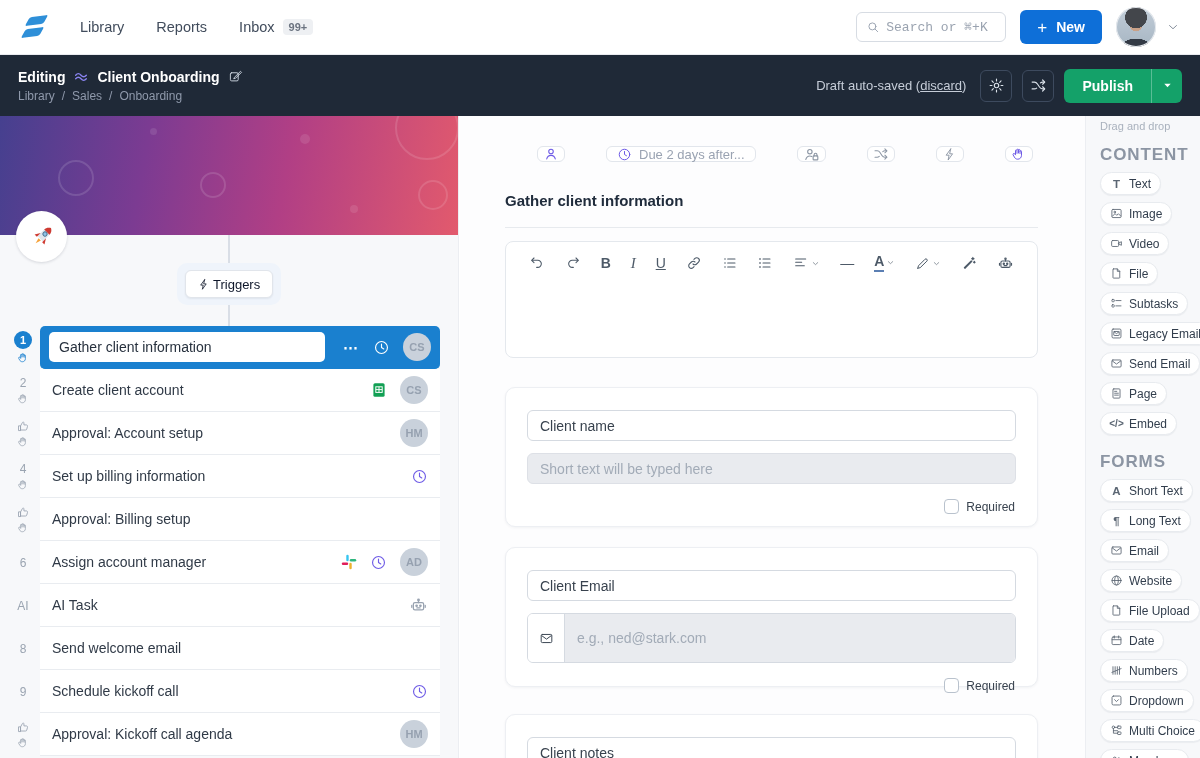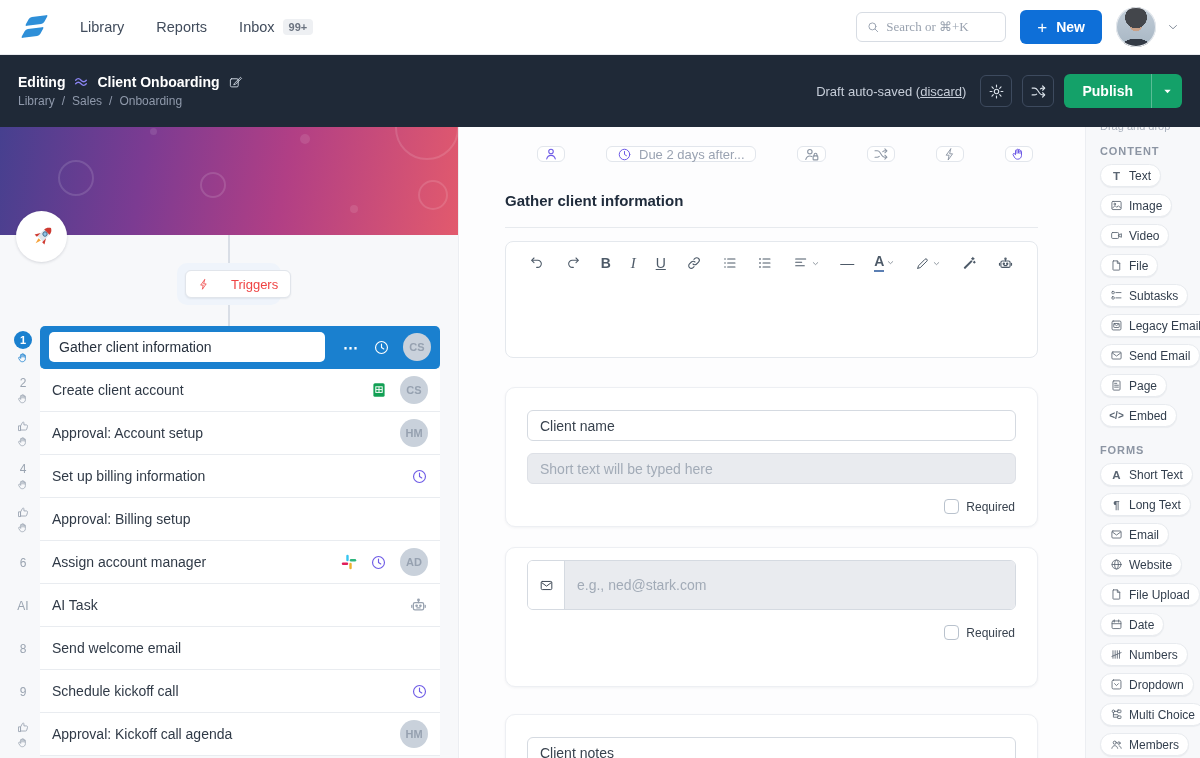--- a/index.html
+++ b/index.html
@@ -14,36 +14,36 @@
             border-bottom:1px solid #e9ebef; display:flex; align-items:center; padding:0 20px; z-index:5; }
   .logo { width:30px; height:30px; position:relative; flex:0 0 auto; }
   .logo .p1,.logo .p2 { position:absolute; width:17px; height:9px; background:#2e8fd8; transform:skewX(-35deg) rotate(-8deg); border-radius:2px; }
   .logo .p1 { left:8px; top:4px; }
   .logo .p2 { left:4px; top:16px; }
   .nav-links { display:flex; align-items:center; gap:32px; margin-left:30px; font-size:14.5px; color:#414c5c; }
   .nav-link { cursor:pointer; display:flex; align-items:center; gap:8px; }
   .badge { background:#eef0f3; color:#6b7380; font-size:11px; font-weight:700; padding:2px 6px; border-radius:4px; }
   .tn-spacer { flex:1; }
   .search-box { width:150px; height:30px; border:1px solid #d7dce3; border-radius:6px; display:flex; align-items:center; gap:6px; padding:0 9px; color:#97a0ae; }
-  .search-box input { border:none; outline:none; width:100%; font-size:13px; color:#5a6473; font-family:Liberation Serif, serif; background:transparent; }
+  .search-box input { border:none; outline:none; width:100%; font-size:13px; color:#5a6473; font-family:Liberation Mono, monospace; background:transparent; }
   .search-box input::placeholder { color:#9aa3b0; }
   .btn-new { height:34px; margin-left:14px; background:#0e6fd8; color:#fff; border:none; border-radius:6px;
              padding:0 17px; font-size:14px; font-weight:600; display:flex; align-items:center; gap:9px; cursor:pointer; font-family:inherit; }
   .btn-new .plus { font-size:17px; font-weight:400; line-height:1; }
   .avatar-top { width:40px; height:40px; border-radius:50%; margin-left:14px; cursor:pointer;
     background:
       radial-gradient(circle at 50% 26%, #43464b 0 30%, rgba(0,0,0,0) 31%),
       radial-gradient(circle at 50% 45%, #c9a188 0 21%, rgba(0,0,0,0) 22%),
       radial-gradient(ellipse 62% 38% at 50% 102%, #333a45 0 60%, rgba(0,0,0,0) 61%),
       linear-gradient(#c2cdd8, #a7b6c3);
     box-shadow:0 0 0 1px #e5e9ee inset; }
   .chev-top { margin-left:10px; color:#7e8896; cursor:pointer; }
 
   
-  .editbar { position:absolute; top:55px; left:0; right:0; height:72px; background:#1f2937; display:flex; align-items:center; padding:0 18px; z-index:5; }
+  .editbar { position:absolute; top:55px; left:0; right:0; height:61px; background:#1f2937; display:flex; align-items:center; padding:0 18px; z-index:5; }
   .eb-left { display:flex; flex-direction:column; gap:4px; }
   .eb-row1 { display:flex; align-items:center; gap:8px; font-size:14px; color:#fff; }
   .eb-mode { font-weight:700; }
   .eb-title { font-weight:600; }
   .eb-wave { color:#8a84f2; }
   .eb-edit { color:#cdd5e0; cursor:pointer; }
   .eb-crumbs { display:flex; gap:7px; font-size:12px; color:#8f99ab; }
   .eb-right { margin-left:auto; display:flex; align-items:center; gap:10px; }
   .autosave { font-size:13px; color:#c6cdd8; margin-right:4px; }
   .autosave .discard { text-decoration:underline; cursor:pointer; color:#c6cdd8; }
@@ -58,21 +58,21 @@
   .left-panel { position:absolute; top:110px; left:0; width:459px; bottom:0; background:#f7f8fa; border-right:1px solid #eceef2; overflow:hidden; }
   .banner { position:absolute; top:0; left:0; right:0; height:125px;
             background:linear-gradient(100deg,#45408f 0%, #7c3b92 32%, #b13f85 62%, #e25a6d 100%); overflow:hidden; }
   .deco { position:absolute; border-radius:50%; border:2px solid rgba(255,255,255,.13); }
   .deco.f { background:rgba(255,255,255,.10); border:none; }
   .rocket-wrap { position:absolute; left:16px; top:101px; width:51px; height:51px; border-radius:50%; background:#fff;
                  display:flex; align-items:center; justify-content:center; box-shadow:0 1px 3px rgba(20,30,50,.15); cursor:pointer; z-index:3; }
   .connector { position:absolute; left:228px; width:2px; background:#d9dee6; }
   .trig-halo { position:absolute; left:177px; top:153px; width:104px; height:42px; background:#eff4fb; border-radius:10px; }
   .trig-btn { position:absolute; left:185px; top:160px; height:28px; padding:0 12px; background:#fff; border:1px solid #e1e5eb;
-              border-radius:6px; display:flex; align-items:center; gap:21px; font-size:13px; color:#ef4444;
+              border-radius:6px; display:flex; align-items:center; gap:3px; font-size:13px; color:#0f172a;
               box-shadow:0 1px 2px rgba(20,30,50,.07); cursor:pointer; font-family:inherit; }
   .tasklist { position:absolute; left:40px; width:400px; top:216px; }
   .trow { height:43px; background:#fff; border-bottom:1px solid #e9ecf0; display:flex; align-items:center;
           padding:0 12px; gap:10px; font-size:14px; color:#303a47; cursor:pointer; }
   .trow.selected { background:#1a80cf; border-color:#1a80cf; border-radius:5px; padding:0 9px; color:#fff; }
   .sel-input { width:276px; height:30px; border:none; border-radius:5px; padding:0 10px; font-size:14px; color:#27313e; font-family:inherit; outline:none; }
   .trail { margin-left:auto; display:flex; align-items:center; gap:13px; }
   .avatar-sm { width:28px; height:28px; border-radius:50%; background:#c9d1db; color:#96a1b0; font-size:11px; font-weight:700;
                display:flex; align-items:center; justify-content:center; cursor:pointer; flex:0 0 auto; }
   .dots3 { color:#fff; letter-spacing:2px; font-size:15px; font-weight:700; cursor:pointer; line-height:1; }
@@ -115,21 +115,21 @@
   .email-pre { width:37px; background:#fff; border-right:1px solid #d5dae1; display:flex; align-items:center; justify-content:center; color:#3c4754; flex:0 0 auto; }
   .email-ghost { flex:1; border:none; background:#e9ebef; color:#a2abb7; font-size:14px; padding:0 12px; font-family:inherit; outline:none; }
   .email-ghost::placeholder { color:#a2abb7; }
   .req-row { display:flex; justify-content:flex-end; align-items:center; gap:7px; margin:15px 22px 0; font-size:12px; color:#39434f; }
   .req-box { appearance:none; -webkit-appearance:none; width:15px; height:15px; border:1.5px solid #b9c2cd; border-radius:4px; background:#fff; cursor:pointer; }
 
   
   .sidebar { position:absolute; right:0; top:110px; width:115px; bottom:0; background:#f7f8fa; border-left:1px solid #eceef2;
              padding:10px 0 0 14px; overflow:hidden; }
   .sb-hint { color:#a9b1bd; font-size:11px; }
-  .sb-head { margin-top:13px; margin-bottom:3px; font-size:11px; font-weight:700; color:#8c95a3; letter-spacing:.9px; }
+  .sb-head { margin-top:13px; margin-bottom:3px; font-size:17px; font-weight:700; color:#8c95a3; letter-spacing:.9px; }
   .pill { display:flex; width:fit-content; align-items:center; gap:6px; height:23px; padding:0 9px; background:#fff;
           border:1px solid #e8ebef; border-radius:12px; font-size:12px; color:#323e4d; margin-top:7px;
           box-shadow:0 1px 1px rgba(20,30,50,.05); white-space:nowrap; cursor:grab; }
   .pic { color:#5b6673; width:13px; display:flex; justify-content:center; flex:0 0 auto; }
   .pg { font-size:11.5px; font-weight:700; color:#5b6673; }
 </style>
 </head>
 <body>
 
 <div class="app">
@@ -537,20 +537,21 @@
     <div class="fcard" style="top:277px; height:140px;">
       <input class="finput first" value="Client name" style="">
       <input class="finput ghost" disabled="" placeholder="Short text will be typed here" style="">
       <div class="req-row">
         <input type="checkbox" class="req-box" style="">
         <span>Required</span>
       </div>
     </div>
 
     <div class="fcard" style="top:437px; height:140px;">
+      <input class="finput first" value="Client Email" style="">
       <div class="email-row">
         <span class="email-pre">
           <svg width="15" height="15" viewBox="0 0 24 24" class="stk">
               <rect x="3.5" y="5.5" width="17" height="13" rx="1.8"></rect>
               <path d="M4.5 7.5l7.5 5.5 7.5-5.5"></path>
             </svg>
         </span>
         <input class="email-ghost" disabled="" placeholder="e.g., ned@stark.com" style="">
       </div>
       <div class="req-row">

